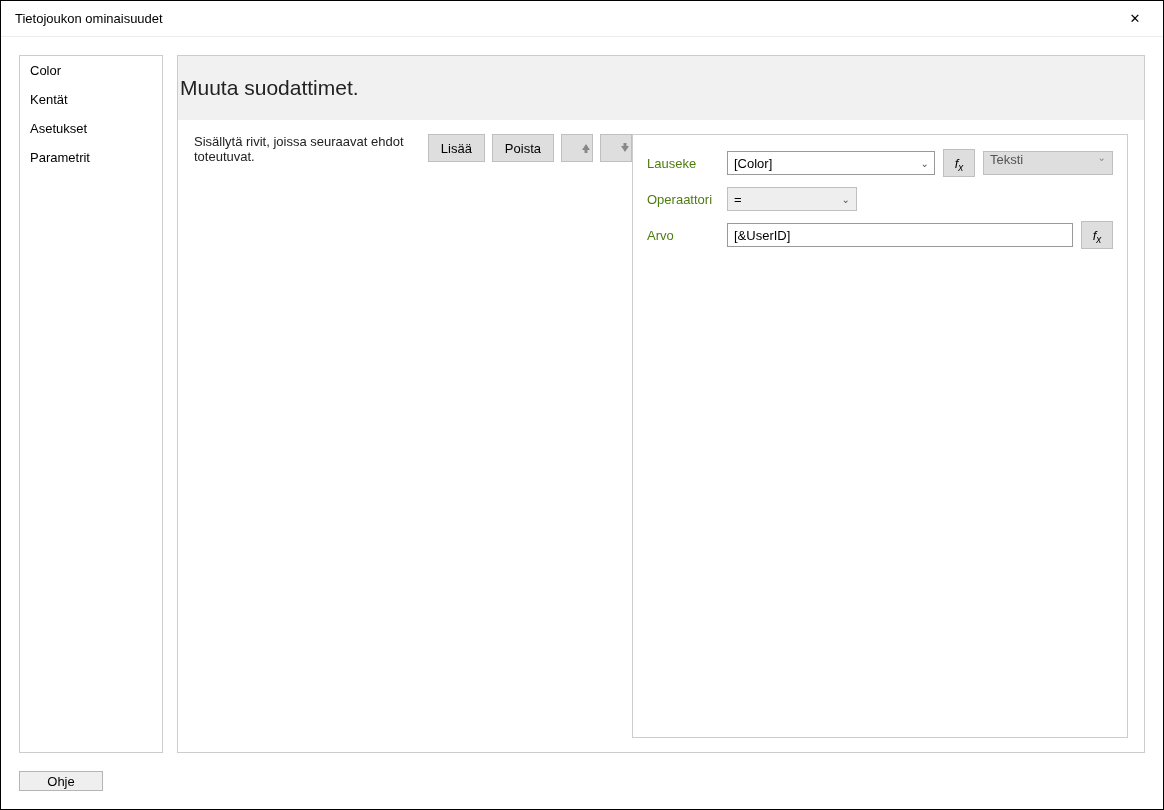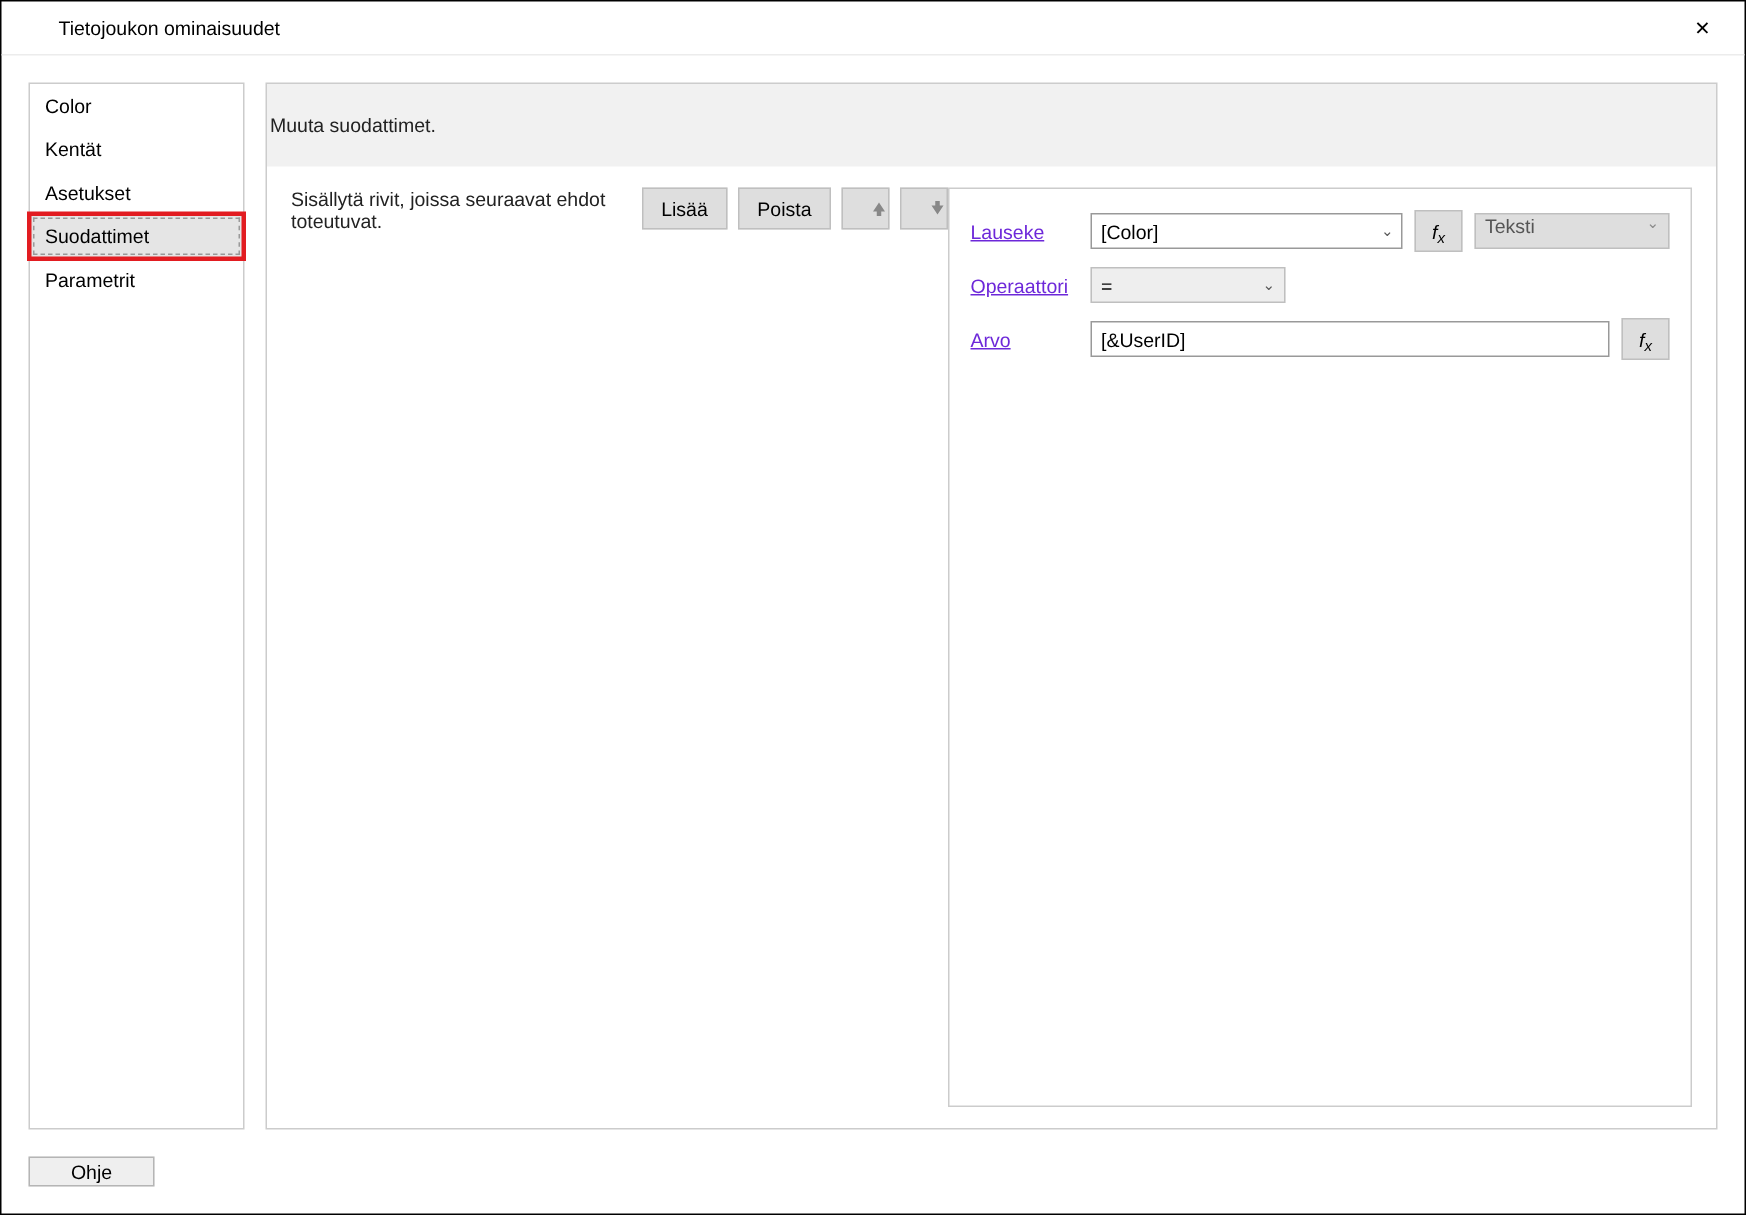--- a/index.html
+++ b/index.html
@@ -26,21 +26,20 @@
       height: 36px;
       display: flex;
       align-items: center;
       justify-content: space-between;
       padding: 0 12px 0 14px;
       border-bottom: 1px solid #ececec;
     }
     .titlebar-title {
       font-size: 13px;
       color: #000;
-      margin-left: 24px;
     }
     .close-btn {
       width: 32px;
       height: 32px;
       display: flex;
       align-items: center;
       justify-content: center;
       font-size: 17px;
       color: #000;
       cursor: pointer;
@@ -84,21 +83,21 @@
     .main-panel {
       flex: 1;
       border: 1px solid #ccc;
       background: #fff;
       display: flex;
       flex-direction: column;
     }
     .panel-header {
       background: #f1f1f1;
       padding: 20px 2px;
-      font-size: 13px;
+      font-size: 21px;
       color: #222;
     }
     .panel-body {
       padding: 14px 16px;
       flex: 1;
       display: flex;
       flex-direction: row;
     }
     .info-text {
       color: #222;
@@ -132,23 +131,22 @@
       padding: 14px 14px;
     }
     .form-row {
       display: flex;
       align-items: center;
       margin-bottom: 10px;
       gap: 8px;
     }
     .form-label {
       width: 72px;
-      color: #6d28d9;
+      color: #4d7c0f;
       flex-shrink: 0;
-      text-decoration: underline;
     }
     .text-input {
       height: 24px;
       border: 1px solid #999;
       background: #fff;
       padding: 0 6px;
       font-size: 13px;
       color: #000;
     }
     .input-dropdown-wrap {
@@ -249,24 +247,20 @@
     <div class="sidebar">
       <div class="sidebar-item">
         <span>Color</span>
       </div>
       <div class="sidebar-item">
         <span>Kentät</span>
       </div>
       <div class="sidebar-item">
         <span>Asetukset</span>
       </div>
-      <div class="sidebar-item selected highlighted">
-        <span>Suodattimet</span>
-        <div class="highlight-box"></div>
-      </div>
       <div class="sidebar-item">
         <span>Parametrit</span>
       </div>
     </div>
 
     <div class="main-panel">
       <div class="panel-header">Muuta suodattimet.</div>
       <div class="panel-body">
         <div class="info-text">Sisällytä rivit, joissa seuraavat ehdot toteutuvat.</div>
 

